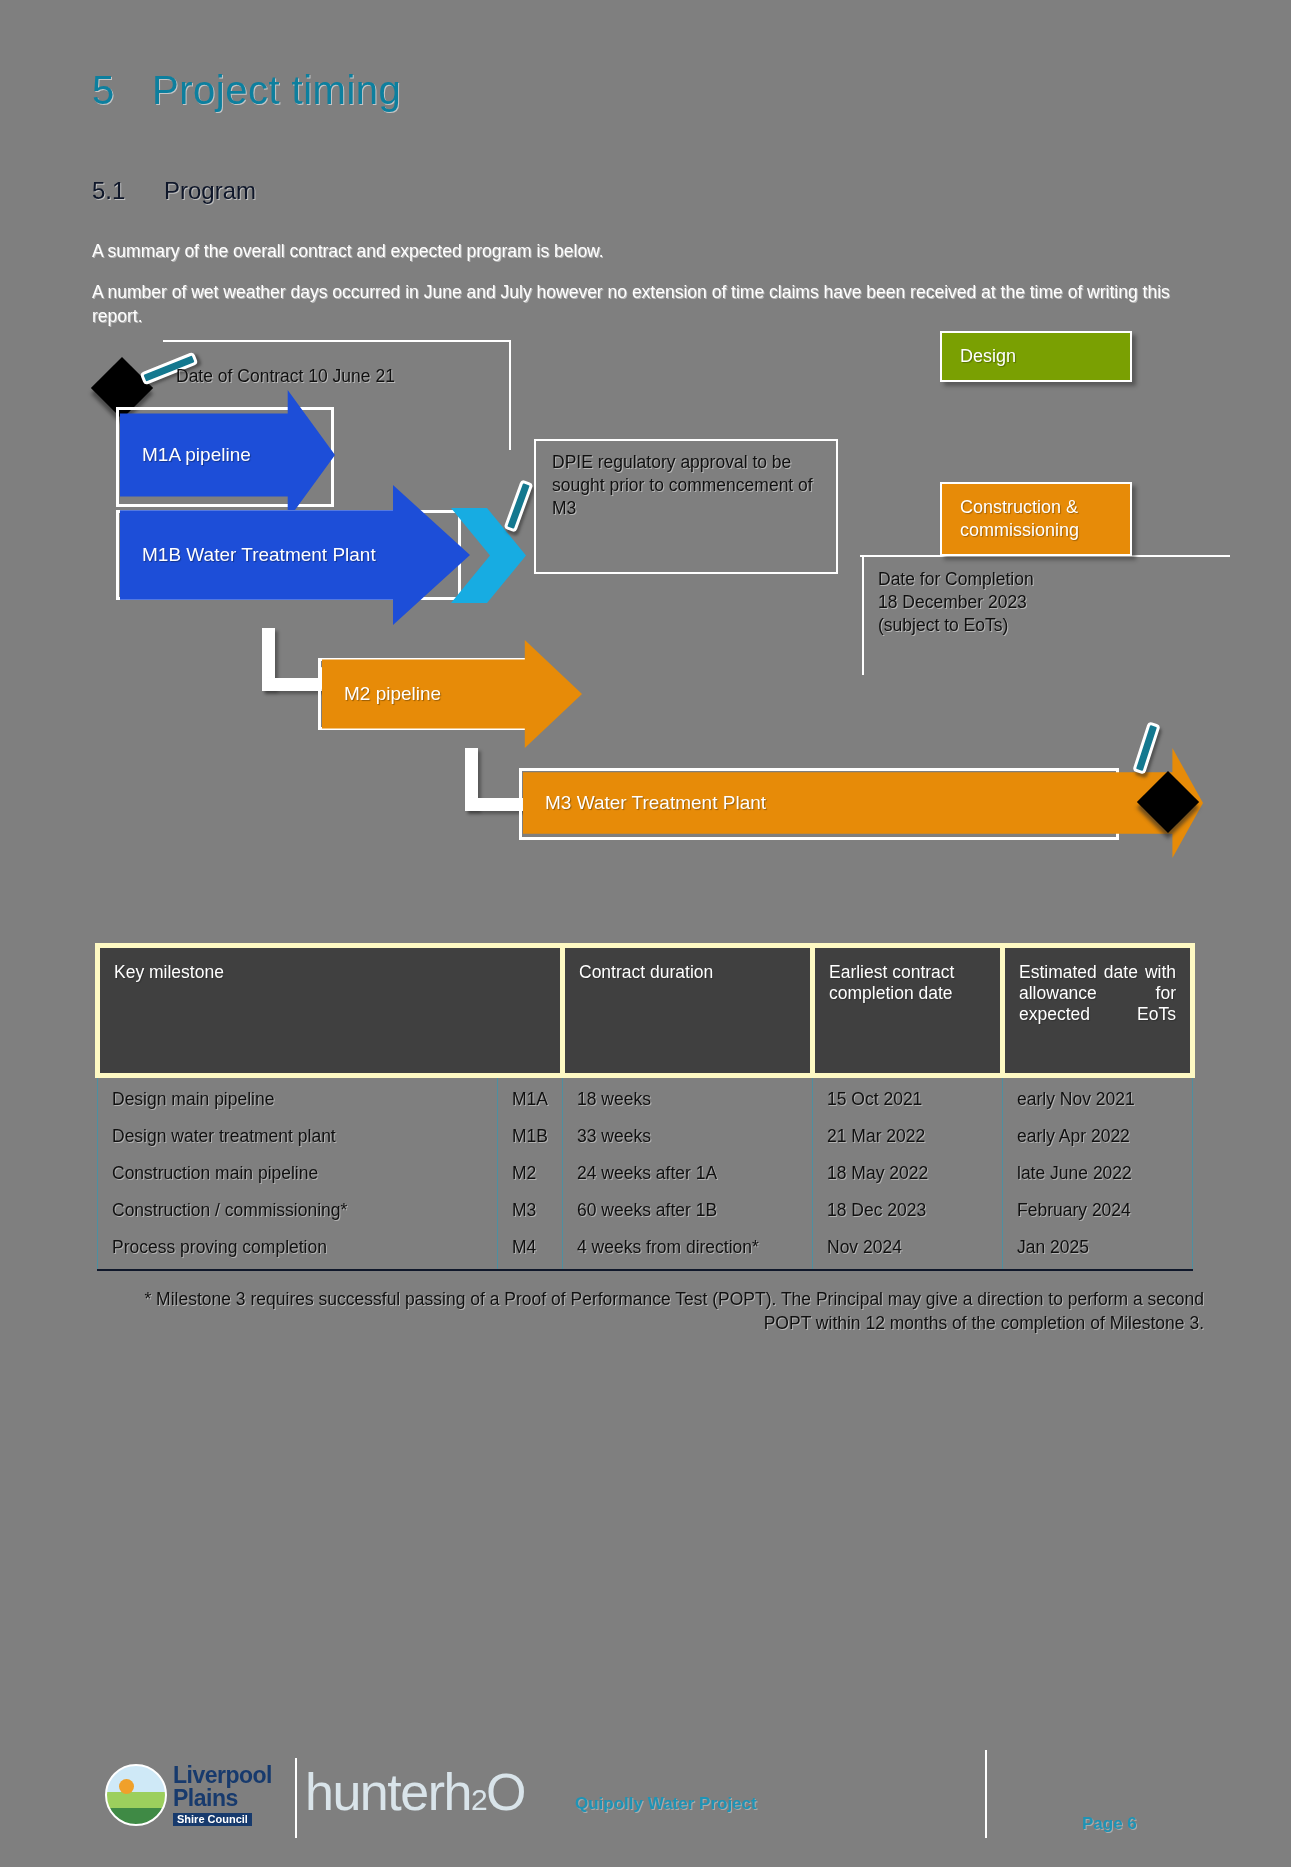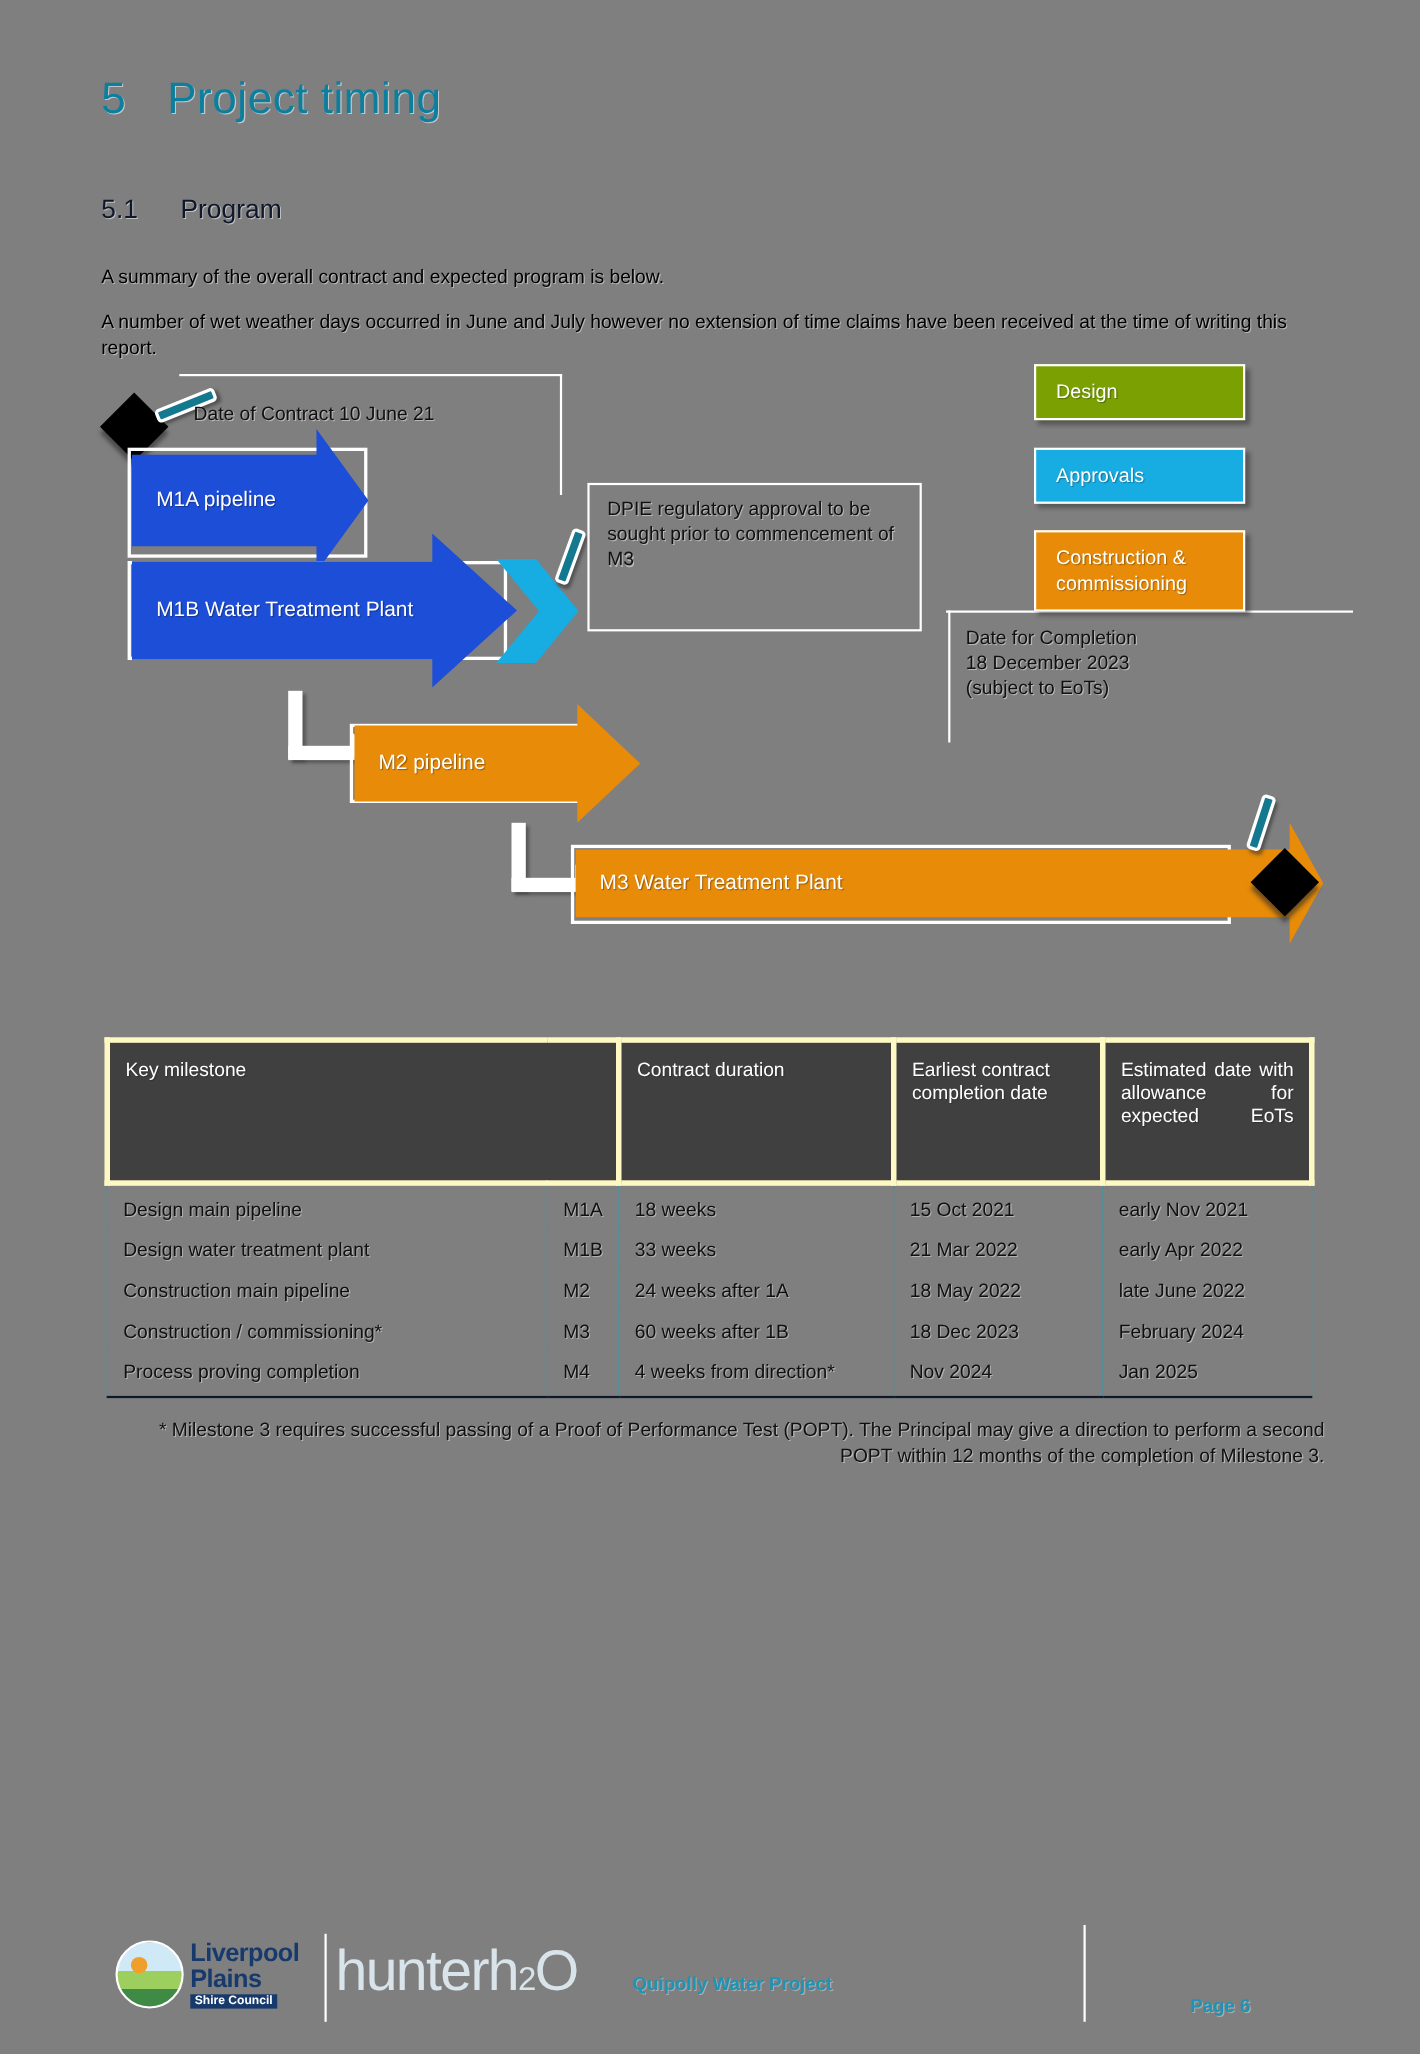--- a/index.html
+++ b/index.html
@@ -25,21 +25,21 @@
   #h2 {
     position:absolute; left:92px; top:177px;
     font-size:24px; color:#0f172a; font-weight:400;
     white-space:nowrap;
     text-shadow: 1px 1px 0 rgba(255,255,255,.5);
   }
   #h2 .num { display:inline-block; width:72px; }
 
   .para {
     position:absolute; left:92px;
-    font-size:17.5px; line-height:1.35; color:#000000;
+    font-size:17.5px; line-height:1.35; color:#ffffff;
     width:1110px;
     text-shadow: 1px 1px 0 rgba(255,255,255,.45);
   }
   #p1 { top:240px; }
   #p2 { top:281px; width:1110px; }
 
   
   #diagram { position:absolute; left:0; top:340px; width:1291px; height:580px; }
 
   .leader { position:absolute; border-top:2px solid #fff; }
@@ -250,23 +250,20 @@
     <div class="arrow orange shape-vwide" style="left:523px; top:408px; width:680px; height:110px;">
       <span>M3 Water Treatment Plant</span>
     </div>
 
     <div class="milestone-diamond" style="left:1146px; top:440px;"></div>
     <div class="tick" style="left:1140px; top:382px; transform:rotate(18deg);"></div>
 
     <div class="legend-box lg-design" style="left:940px; top:-9px;">
       <span>Design</span>
     </div>
-    <div class="legend-box lg-approve" style="left:940px; top:67px;">
-      <span>Approvals</span>
-    </div>
     <div class="legend-box lg-constr" style="left:940px; top:142px; width:192px;">
       <span>Construction &amp; commissioning</span>
     </div>
   </div>
 
   <table id="mtable">
     <thead>
       <tr>
         <th colspan="2">Key milestone</th>
         <th class="c-dur">Contract duration</th>

